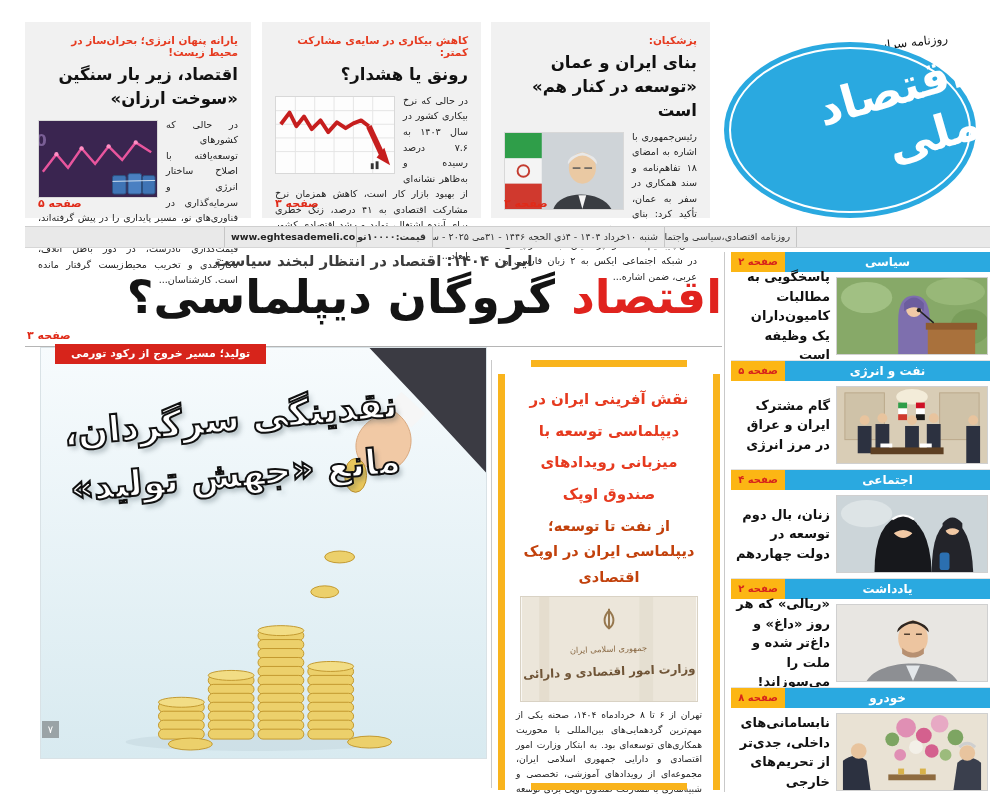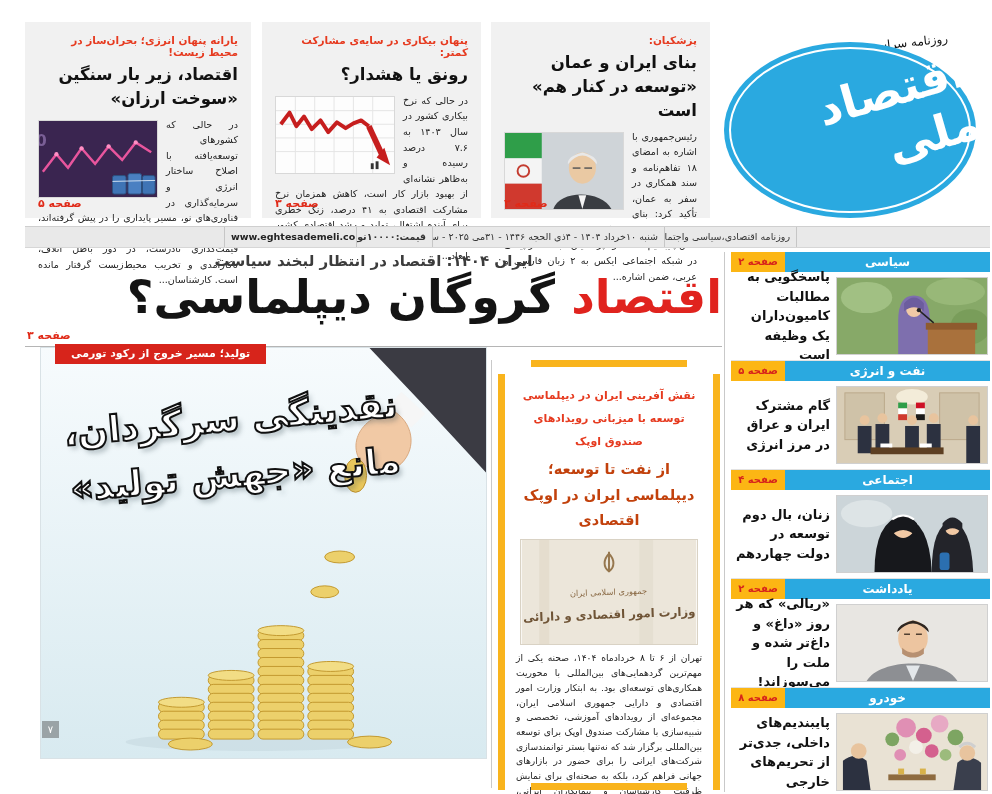--- a/index.html
+++ b/index.html
@@ -54,21 +54,21 @@
   .liq-head { position:absolute; top:52px; left:22px; width:372px; z-index:2; text-align:center; transform:rotate(-5deg); color:#fff; font-size:36px; font-weight:800; line-height:1.55; -webkit-text-stroke:2px #101010; text-shadow:3px 4px 5px rgba(60,80,90,.35); }
   .liq-badge { position:absolute; top:382px; left:17px; z-index:3; width:17px; height:17px; background:#9aa3a6; color:#fff; font-size:10px; line-height:17px; text-align:center; }
 
   
   .opec { position:absolute; top:360px; left:498px; width:222px; height:430px; padding:14px 18px 8px; }
   .frame-bar { position:absolute; background:#f9b41d; z-index:0; }
   .fb-top    { top:0; left:15%; width:70%; height:7px; }
   .fb-bottom { bottom:0; left:15%; width:70%; height:7px; }
   .fb-left   { left:0; top:14px; bottom:0; width:7px; }
   .fb-right  { right:0; top:14px; bottom:0; width:7px; }
-  .opec .kicker { color:#e63a1f; font-size:11px; font-weight:bold; text-align:center; line-height:2.1; margin-top:10px; }
+  .opec .kicker { color:#e63a1f; font-size:15px; font-weight:bold; text-align:center; line-height:2.1; margin-top:10px; }
   .opec h2 { font-size:14.5px; color:#c2410c; text-align:center; line-height:1.75; margin:4px 0 6px; }
   .opec .photo { display:block; margin:2px auto 6px; border:1px solid #d9d2c4; }
   .opec .body { font-size:9.2px; line-height:1.6; text-align:justify; color:#222; }
 
   
   .sidebar { position:absolute; top:252px; left:731px; width:259px; }
   .side-item { height:109px; border-bottom:1px solid #e2e2e2; overflow:hidden; }
   .side-head { display:flex; height:20px; direction:rtl; }
   .side-cat { flex:1; background:#2aa9e0; color:#fff; font-size:12px; font-weight:bold; text-align:center; line-height:20px; }
   .side-pg { width:54px; background:#fcb614; color:#d7241b; font-size:10px; font-weight:bold; text-align:center; line-height:20px; }
@@ -108,21 +108,21 @@
           <rect x="107" y="56" width="13" height="19" rx="2" fill="#3f74b5" stroke="#2b4f7e"></rect>
           <line x1="76" y1="62" x2="120" y2="61" stroke="#cfe0f2" stroke-width="1"></line>
         </g>
       </svg>
       <span>در حالی که کشورهای توسعه‌یافته با اصلاح ساختار انرژی و سرمایه‌گذاری در فناوری‌های نو، مسیر پایداری را در پیش گرفته‌اند، ایران با ادامه پرداخت یارانه‌های کلان انرژی و قیمت‌گذاری نادرست، در دور باطل اتلاف، ناکارآمدی و تخریب محیط‌زیست گرفتار مانده است. کارشناسان...</span>
     </div>
     <div class="pageref">صفحه ۵</div>
   </div>
 
   <div class="tbox tbox-jobs">
-    <div class="kicker">پنهان بیکاری در سایه‌ی مشارکت کمتر:</div>
+    <div class="kicker">کاهش بیکاری در سایه‌ی مشارکت کمتر:</div>
     <h2>رونق یا هشدار؟</h2>
     <div class="body">
       <svg class="thumb" viewBox="0 0 122 78" preserveAspectRatio="none">
         <rect width="122" height="78" fill="#fdfdfd"></rect>
         <g stroke="#e4e4e4" stroke-width="1">
           <line x1="0" y1="14" x2="122" y2="14"></line>
             <line x1="0" y1="28" x2="122" y2="28"></line>
             <line x1="0" y1="42" x2="122" y2="42"></line>
             <line x1="0" y1="56" x2="122" y2="56"></line>
           <line x1="20" y1="0" x2="20" y2="78"></line>
@@ -434,19 +434,19 @@
             <path d="M6,78 L6,48 Q18,38 30,48 L34,78 Z" fill="#2c3140"></path>
             <circle cx="22" cy="38" r="8" fill="#e8c49e"></circle>
             <path d="M146,78 L146,50 Q134,40 122,50 L118,78 Z" fill="#3a3f4d"></path>
             <circle cx="132" cy="40" r="8" fill="#e8c49e"></circle>
             <path d="M124,34 Q132,26 140,34" stroke="#cfcfcf" stroke-width="3" fill="none"></path>
             <rect x="52" y="62" width="48" height="6" fill="#8e6b3f"></rect>
             <rect x="62" y="56" width="6" height="6" fill="#d8b24a"></rect>
               <rect x="84" y="56" width="6" height="6" fill="#d8b24a"></rect>
           </g>
         </svg>
-        <div class="side-text">پایبندیم‌های داخلی، جدی‌تر از تحریم‌های خارجی</div>
+        <div class="side-text">نابسامانی‌های داخلی، جدی‌تر از تحریم‌های خارجی</div>
       </div>
     </div>
 
   </div>
 
 </div>
 
 </body></html>

